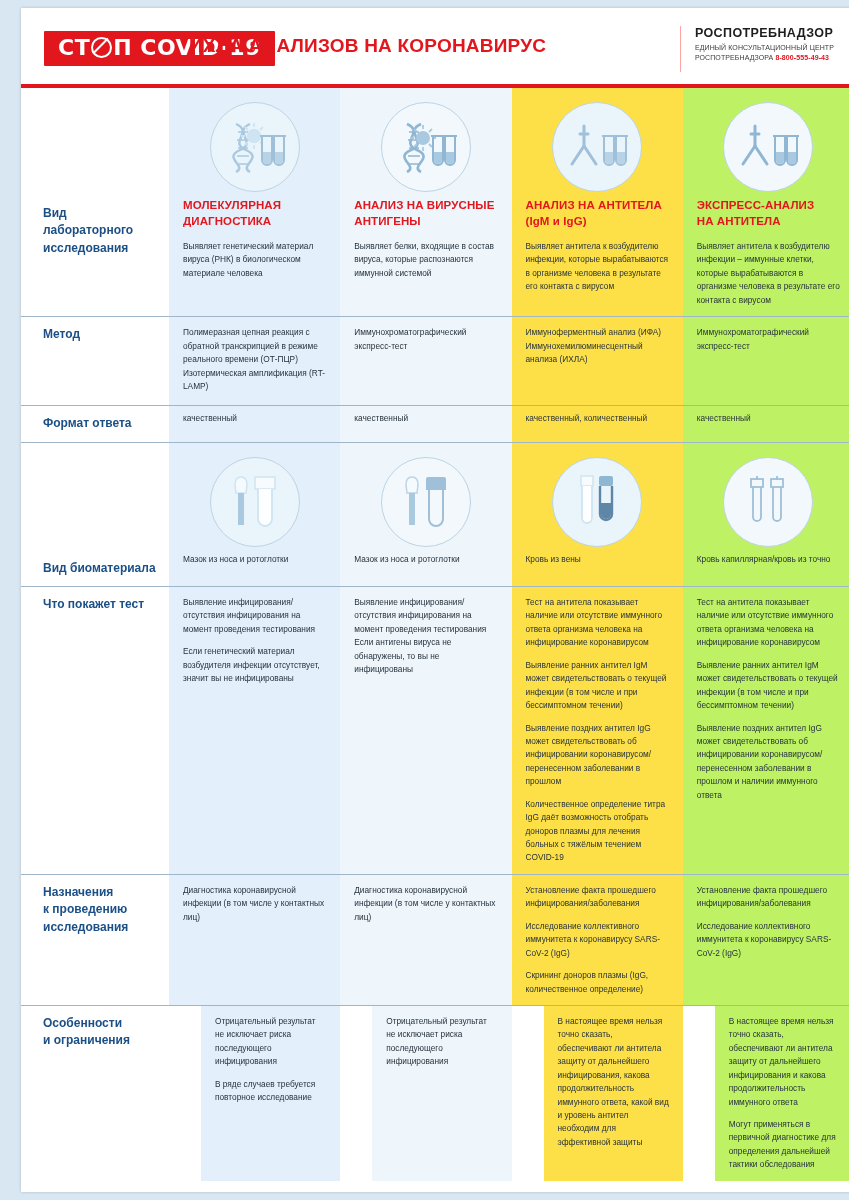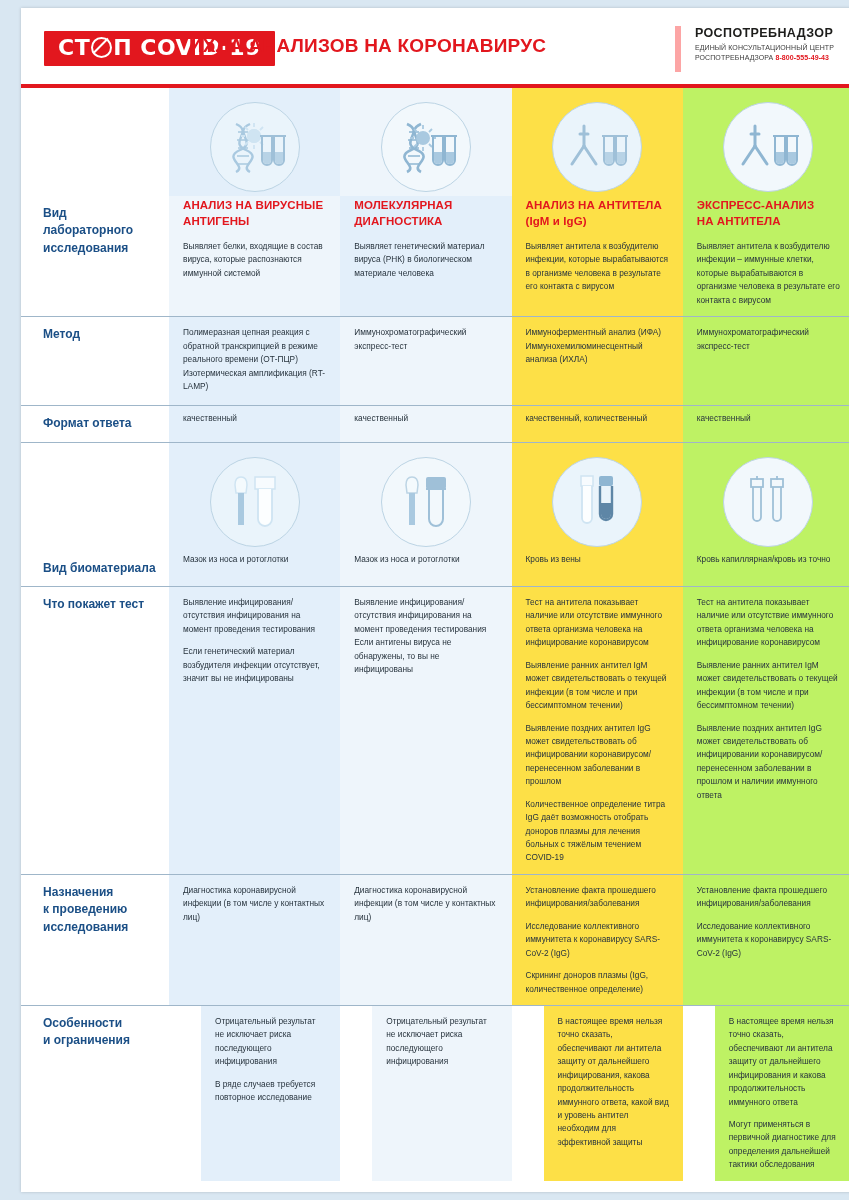--- a/index.html
+++ b/index.html
@@ -46,21 +46,21 @@
   }
   .main-title{
     position:absolute;left:0;right:0;top:38px;
     text-align:center;color:#e2171e;
     font-size:19px;font-weight:bold;letter-spacing:.2px;
     margin-left:20px;margin-right:160px;
     transform:translateY(-50%);
   }
   .rpn{
     position:absolute;right:20px;top:18px;text-align:left;
-    border-left:6px solid #fca5a5;padding-left:14px;
+    border-left:1px solid #fca5a5;padding-left:14px;
     height:46px;
   }
   .rpn-title{font-size:12.5px;font-weight:bold;color:#1d1d1b;letter-spacing:.4px;}
   .rpn-sub{font-size:7px;color:#3b3b3b;letter-spacing:.1px;line-height:1.45;margin-top:3px;}
   .rpn-phone{color:#e2171e;font-weight:bold;}
   .row{display:flex;align-items:stretch;}
   .rowline{height:1px;background:#9fb6c9;margin:0 0 0 0;}
   .lbl{
     width:148px;flex:0 0 148px;
     padding:9px 10px 9px 22px;
@@ -228,29 +228,29 @@
           </g>
         </svg>
       </div>
     </div>
   </div>
 
   <div class="row blue-head">
     <div class="lbl lbl-big" style="white-space:pre-line;">Вид
 лабораторного
 исследования</div>
+    <div class="cell c1">
+      <div class="title-red" style="white-space:pre-line;">МОЛЕКУЛЯРНАЯ
+ДИАГНОСТИКА</div>
+      <p>Выявляет генетический материал вируса (РНК) в биологическом материале человека</p>
+    </div>
     <div class="cell c2">
       <div class="title-red" style="white-space:pre-line;">АНАЛИЗ НА ВИРУСНЫЕ
 АНТИГЕНЫ</div>
       <p>Выявляет белки, входящие в состав вируса, которые распознаются иммунной системой</p>
-    </div>
-    <div class="cell c1">
-      <div class="title-red" style="white-space:pre-line;">МОЛЕКУЛЯРНАЯ
-ДИАГНОСТИКА</div>
-      <p>Выявляет генетический материал вируса (РНК) в биологическом материале человека</p>
     </div>
     <div class="cell c3">
       <div class="title-red" style="white-space:pre-line;">АНАЛИЗ НА АНТИТЕЛА
 (IgM и IgG)</div>
       <p>Выявляет антитела к возбудителю инфекции, которые вырабатываются в  организме человека в результате его контакта с вирусом</p>
     </div>
     <div class="cell c4">
       <div class="title-red" style="white-space:pre-line;">ЭКСПРЕСС-АНАЛИЗ
 НА АНТИТЕЛА</div>
       <p>Выявляет антитела к возбудителю инфекции – иммунные клетки, которые вырабатываются в организме человека в результате его контакта с вирусом</p>

